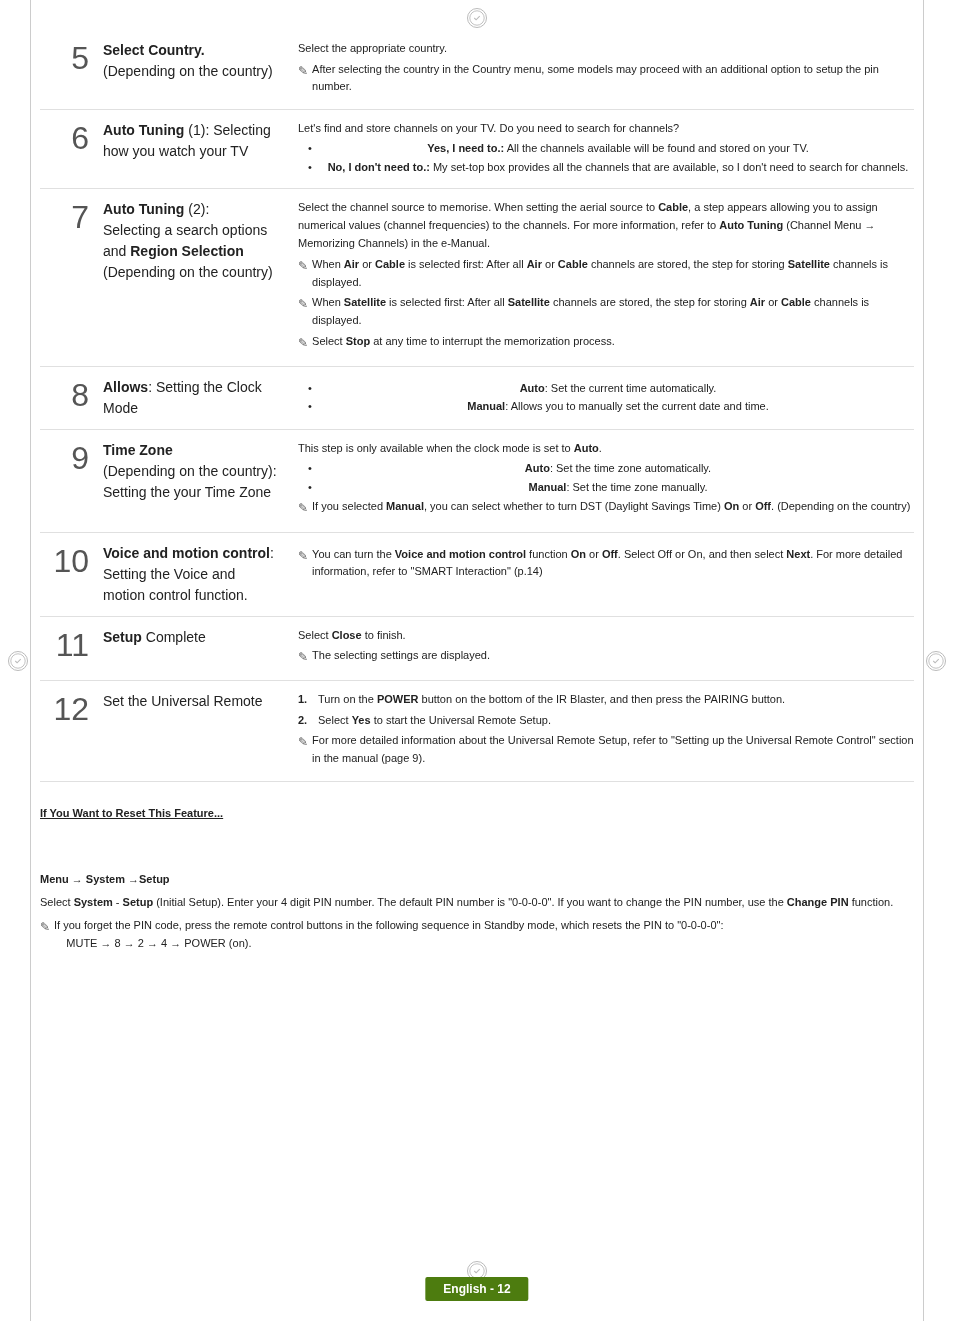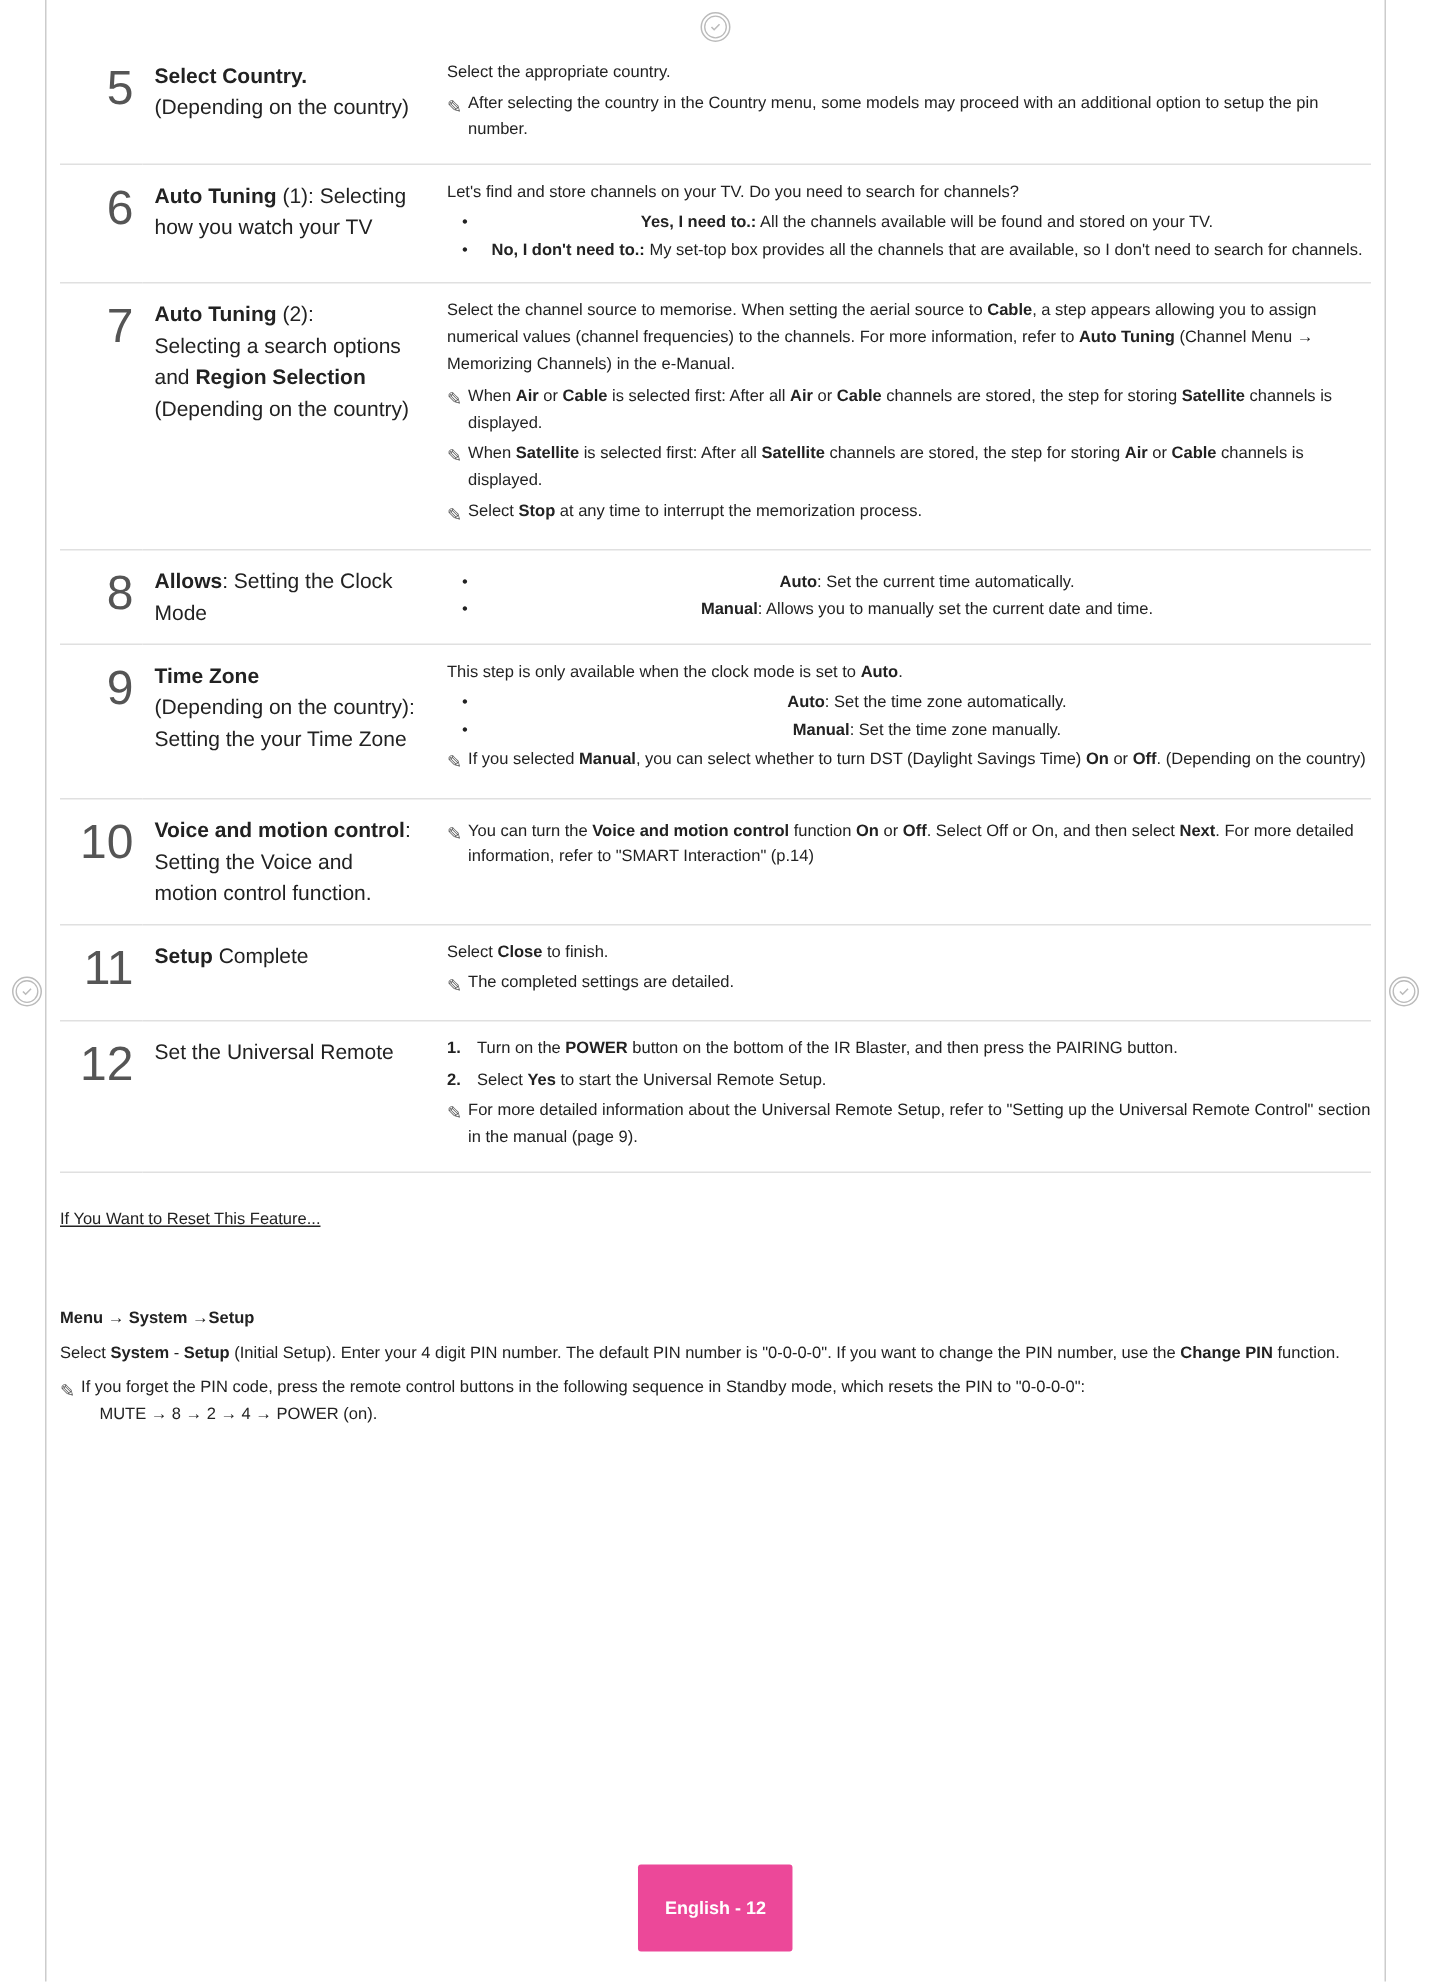--- a/index.html
+++ b/index.html
@@ -82,21 +82,21 @@
       position: absolute;
       left: 0;
       top: 0;
     }
     .reset-section {
       margin-top: 22px;
       font-size: 11px;
       line-height: 1.7;
     }
     .reset-section .heading {
-      font-weight: normal;
+      font-weight: bold;
       text-decoration: underline;
       margin-bottom: 18px;
     }
     .reset-section .menu-path {
       font-weight: bold;
       margin-bottom: 4px;
       margin-top: 48px;
     }
     .reset-section .note-line {
       margin: 3px 0;
@@ -114,23 +114,23 @@
       font-size: 10px;
       color: #555;
     }
     .footer-center {
       position: absolute;
       bottom: 20px;
       left: 50%;
       transform: translateX(-50%);
     }
     .footer-badge {
-      background: #ec4899;
+      background: #4d7c0f;
       color: #fff;
-      padding: 22px 18px;
+      padding: 5px 18px;
       font-size: 12px;
       font-weight: bold;
       border-radius: 2px;
     }
     
     .circle-mark {
       position: absolute;
       width: 20px; height: 20px;
       border: 1px solid #bbb;
       border-radius: 50%;
@@ -278,21 +278,21 @@
 
       <tr>
         <td class="step-num">11</td>
         <td class="step-title">
           <b>Setup</b> Complete
         </td>
         <td class="step-content">
           Select <b>Close</b> to finish.<br>
           <div class="note-line">
             <span class="note-icon">✎</span>
-            <span class="note-content">The completed settings are detailed.</span>
+            <span class="note-content">The selecting settings are displayed.</span>
           </div>
         </td>
       </tr>
 
       <tr>
         <td class="step-num">12</td>
         <td class="step-title">
           Set the Universal Remote
         </td>
         <td class="step-content">

